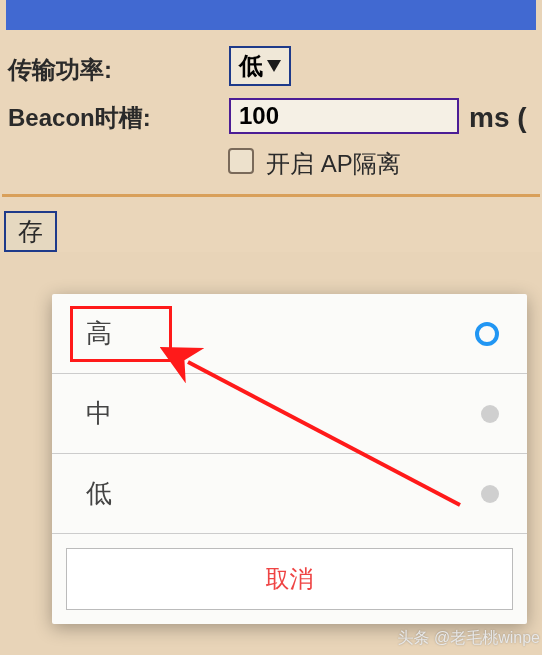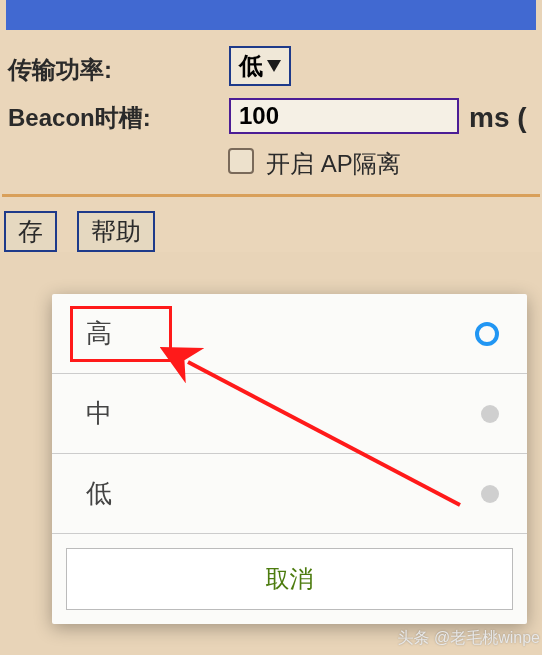--- a/index.html
+++ b/index.html
@@ -128,21 +128,21 @@
       padding: 14px;
       gap: 14px;
     }
     .popup-btn {
       flex: 1;
       border: 1px solid #bbb;
       background: #fff;
       font-size: 24px;
       padding: 14px 0;
       text-align: center;
-      color: #4d7c0f;
+      color: #ef4444;
     }
     .highlight-box {
       position: absolute;
       left: 70px;
       top: 306px;
       width: 102px;
       height: 56px;
       border: 3px solid #ff1a1a;
       pointer-events: none;
     }
@@ -185,21 +185,20 @@
 
   <div class="checkbox-row">
     <div class="checkbox-box"></div>
     <span class="checkbox-label">开启 AP隔离</span>
   </div>
 
   <div class="divider"></div>
 
   <div class="button-row">
     <div class="flat-button">存</div>
-    <div class="flat-button">帮助</div>
   </div>
 </div>
 
 <div class="popup">
   <div class="option-item">
     <span>高</span>
     <span class="radio-ring"></span>
   </div>
   <div class="option-item">
     <span>中</span>

